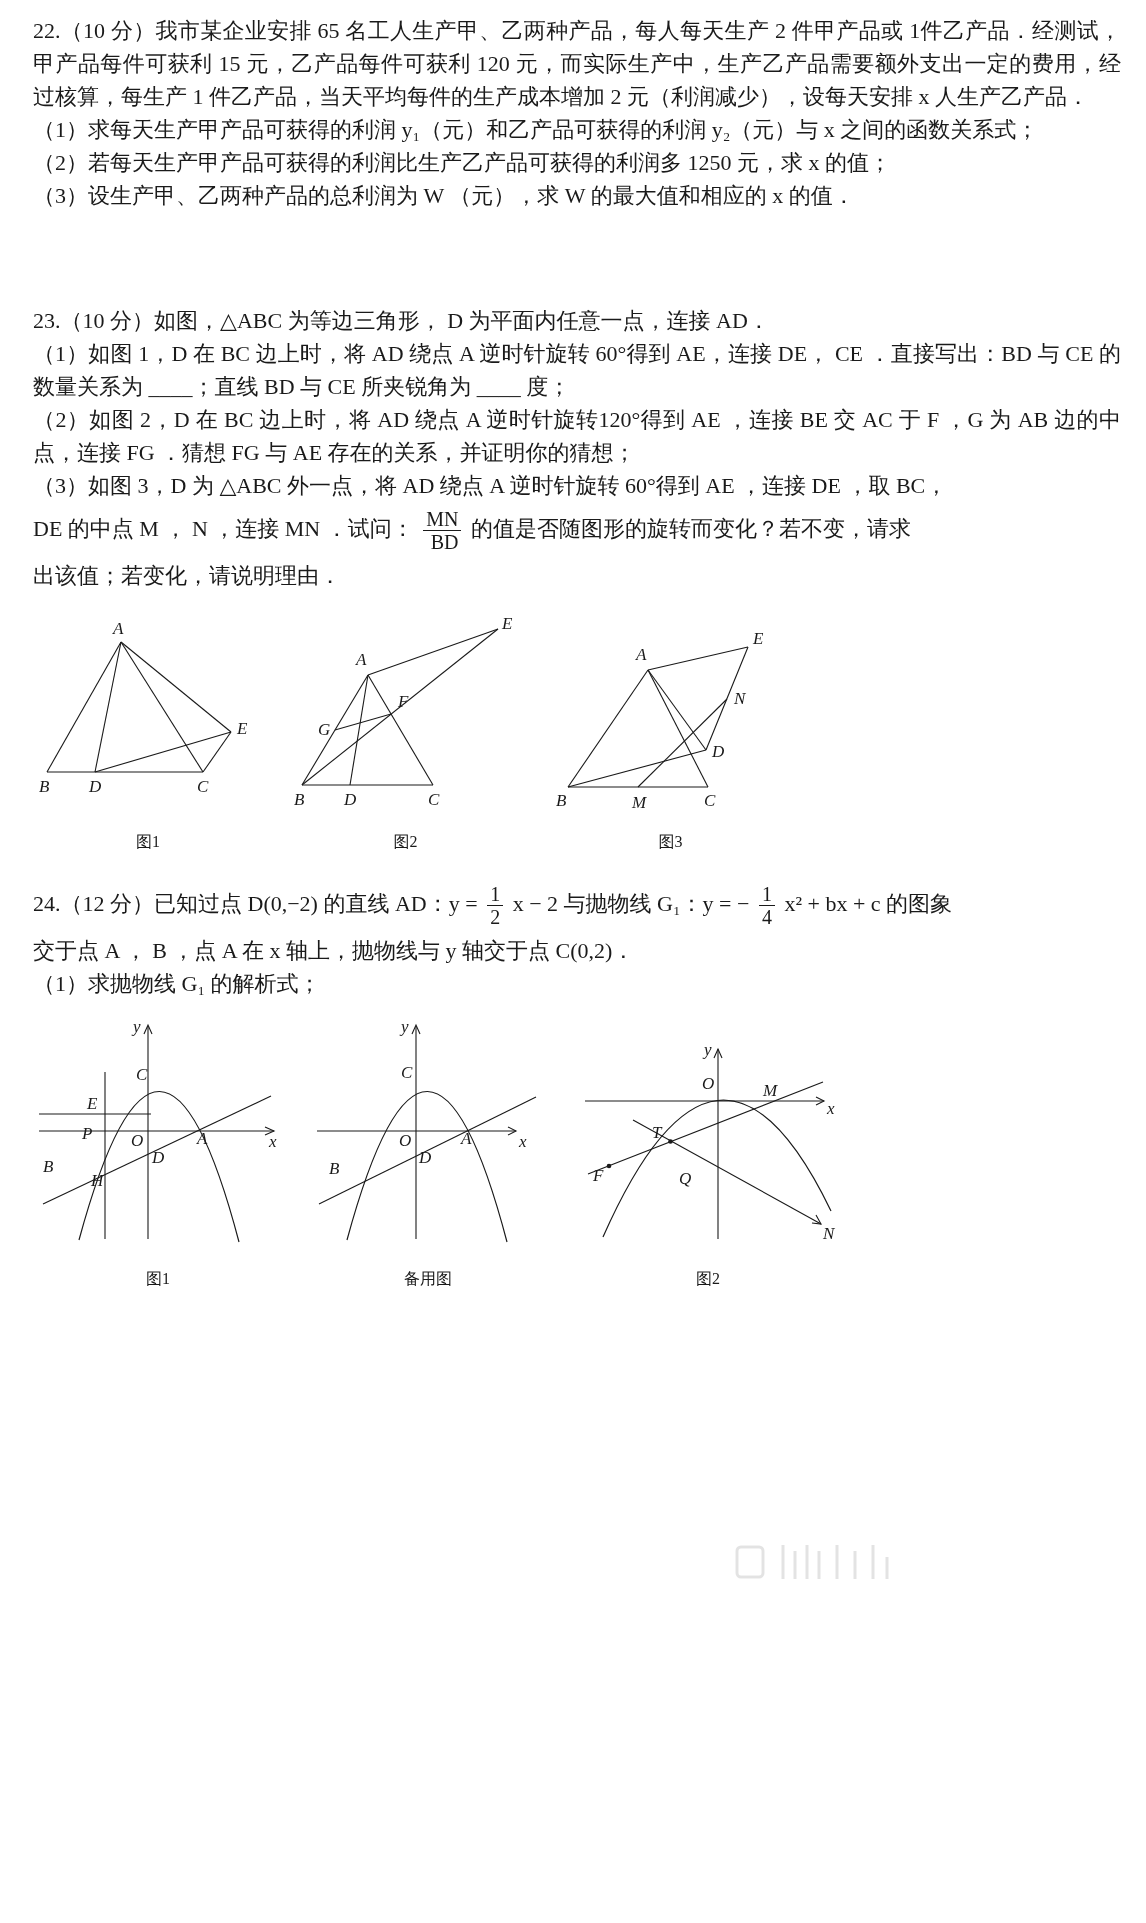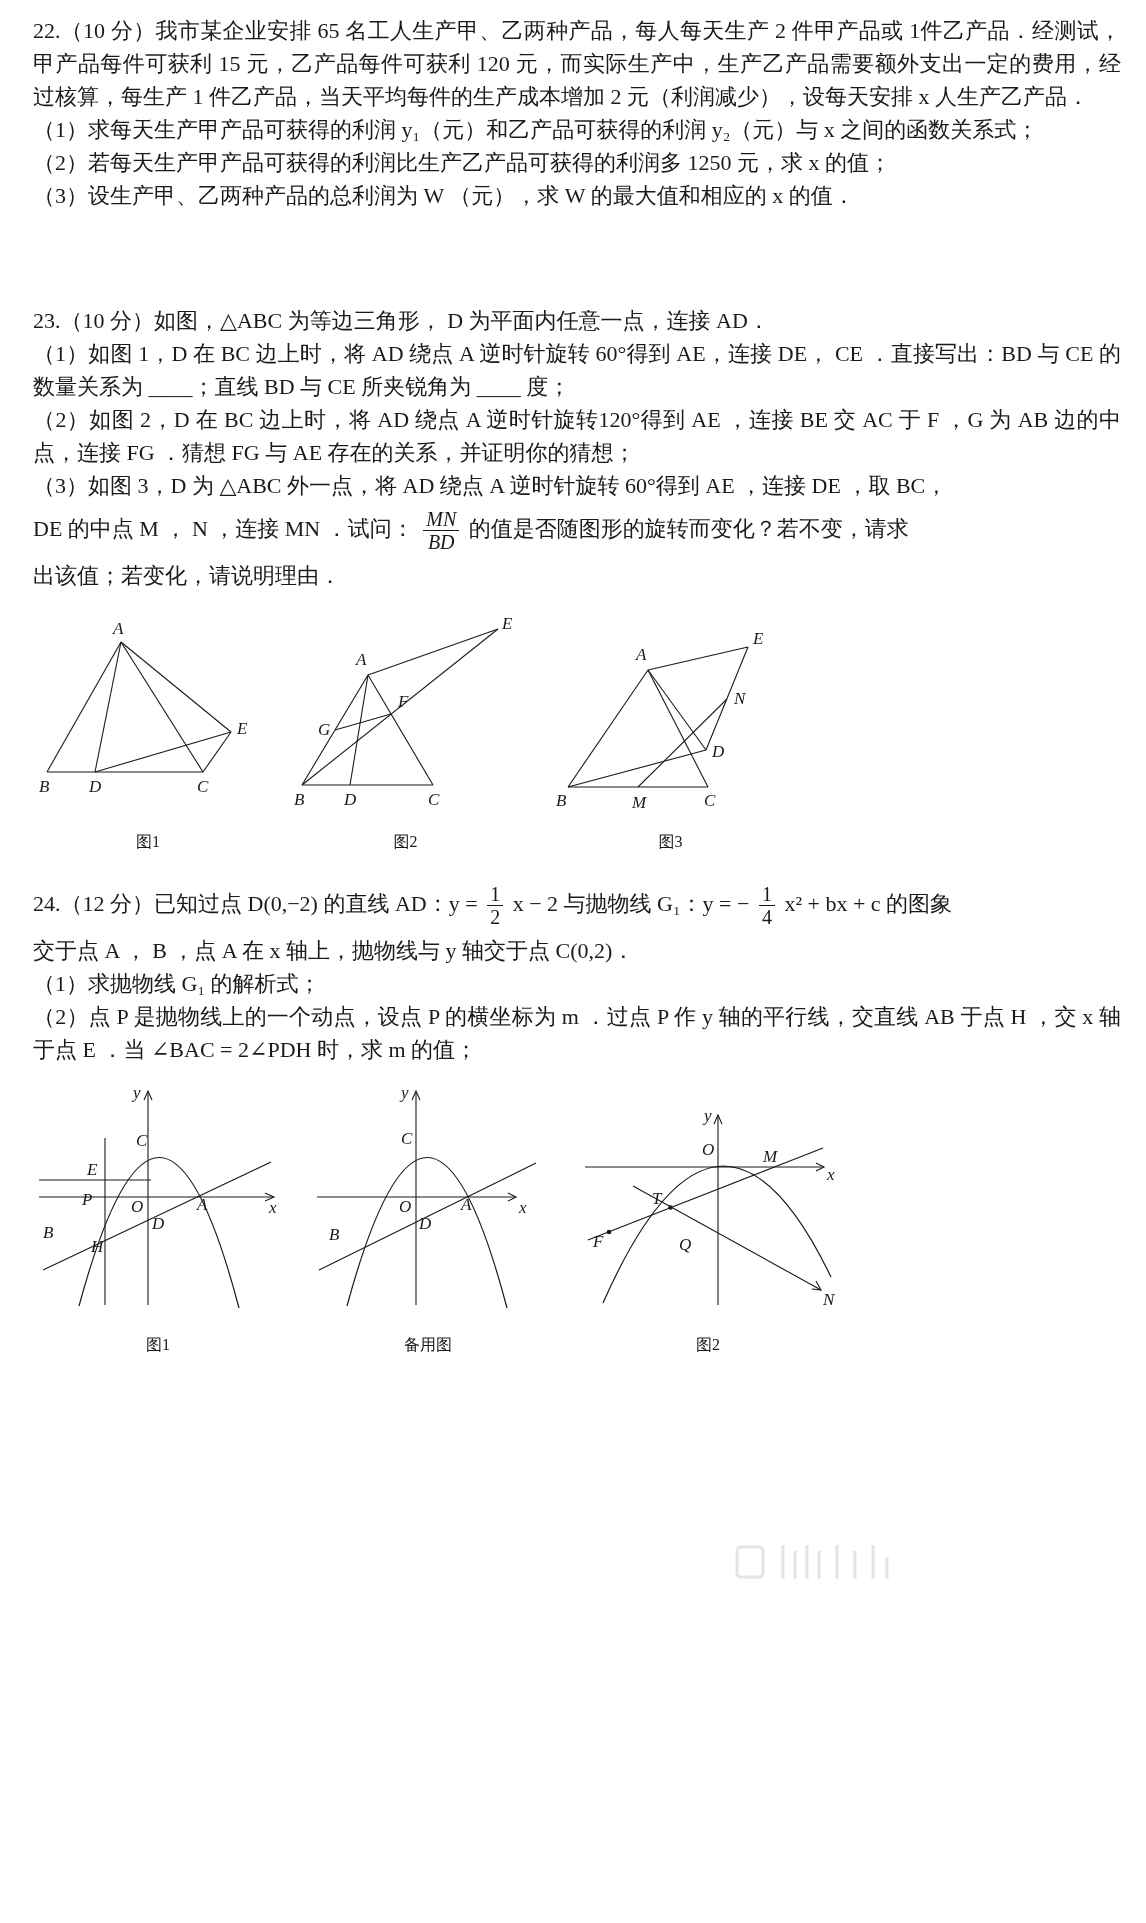--- a/index.html
+++ b/index.html
@@ -9,21 +9,21 @@
     color:#1a1a1a;
   }
   .page{position:relative;padding:14px 25px 0 33px;}
   .t{margin:0;font-size:22px;line-height:33px;text-align:justify;}
   .sec23{margin-top:92px;}
   .sec24{margin-top:24px;}
   .fracline{padding:6px 0;}
   .frac{display:inline-block;vertical-align:middle;text-align:center;margin:0 4px;font-size:20px;line-height:1.1;}
   .frac .num{display:block;border-bottom:1.6px solid #1a1a1a;padding:0 3px;}
   .frac .den{display:block;padding:0 3px;}
-  .frac.it{font-style:italic;}
+  .frac.it{text-align:right;}
   .figrow{display:flex;align-items:flex-end;margin-top:10px;}
   .figrow1{width:760px;justify-content:space-between;}
   .figrow2{width:810px;justify-content:space-between;margin-top:14px;}
   .figbox{display:flex;flex-direction:column;align-items:center;}
   .caption{font-size:16px;margin-top:20px;text-align:center;}
   svg.fig line, svg.fig polyline{stroke:#1a1a1a;stroke-width:1.1;fill:none;}
   svg.fig path{stroke:#1a1a1a;stroke-width:1.2;fill:none;}
   svg.fig circle{fill:#1a1a1a;stroke:none;}
   svg.fig text{font-family:"Liberation Serif","DejaVu Serif",serif;font-style:italic;font-size:17px;fill:#1a1a1a;}
   .watermark{position:absolute;left:725px;top:1535px;opacity:0.5;}
@@ -125,21 +125,20 @@
   <section class="sec24">
     <p class="t fracline">
       <span>24.（12 分）已知过点 D(0,−2) 的直线 AD：y =</span>
       <span class="frac"><span class="num">1</span><span class="den">2</span></span>
       <span>x − 2 与抛物线 G₁：y = −</span>
       <span class="frac"><span class="num">1</span><span class="den">4</span></span>
       <span>x² + bx + c 的图象</span>
     </p>
     <p class="t">交于点 A ， B ，点 A 在 x 轴上，抛物线与 y 轴交于点 C(0,2)．</p>
     <p class="t">（1）求抛物线 G₁ 的解析式；</p>
-    <p class="t">（2）点 P 是抛物线上的一个动点，设点 P 的横坐标为 m ．过点 P 作 y 轴的平行线，交直线 AB 于点 H ，交 x 轴于点 E ．当 ∠BAC = 2∠PDH 时，求 m 的值；</p>
 
     <div class="figrow figrow2">
 
       <div class="figbox">
         <svg class="fig" width="250" height="235" viewBox="0 0 250 235">
           <g>
             <line x1="115" y1="225" x2="115" y2="12"></line>
             <polyline points="111,20 115,11 119,20"></polyline>
             <line x1="6" y1="117" x2="241" y2="117"></line>
             <polyline points="232,113 241,117 232,121"></polyline>

